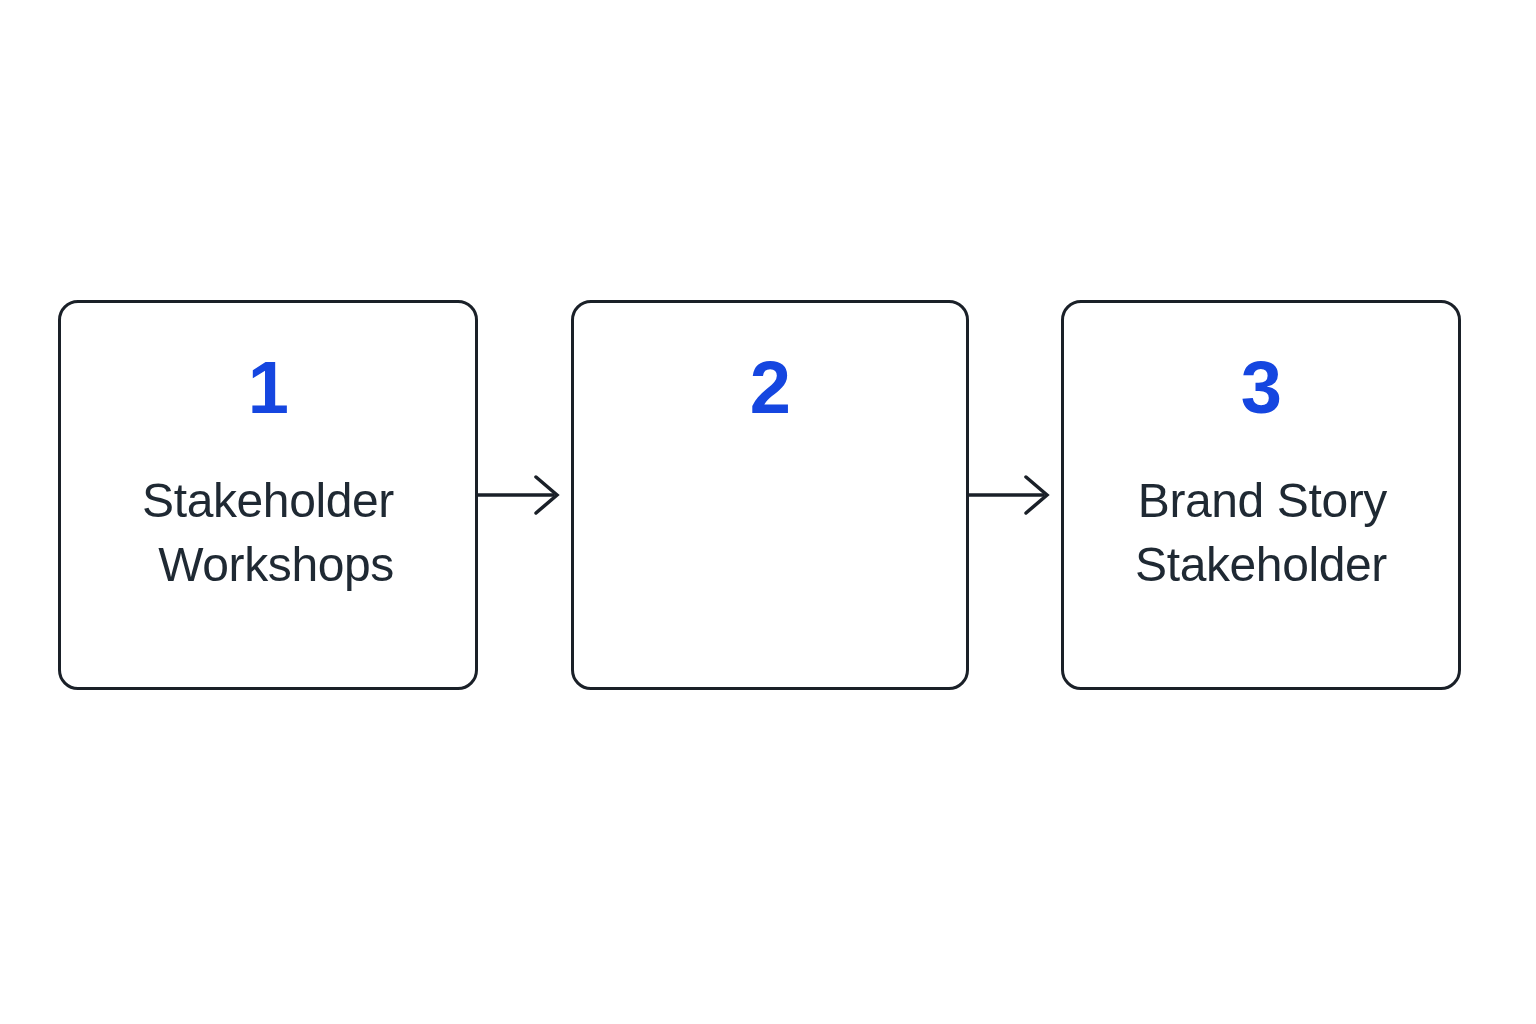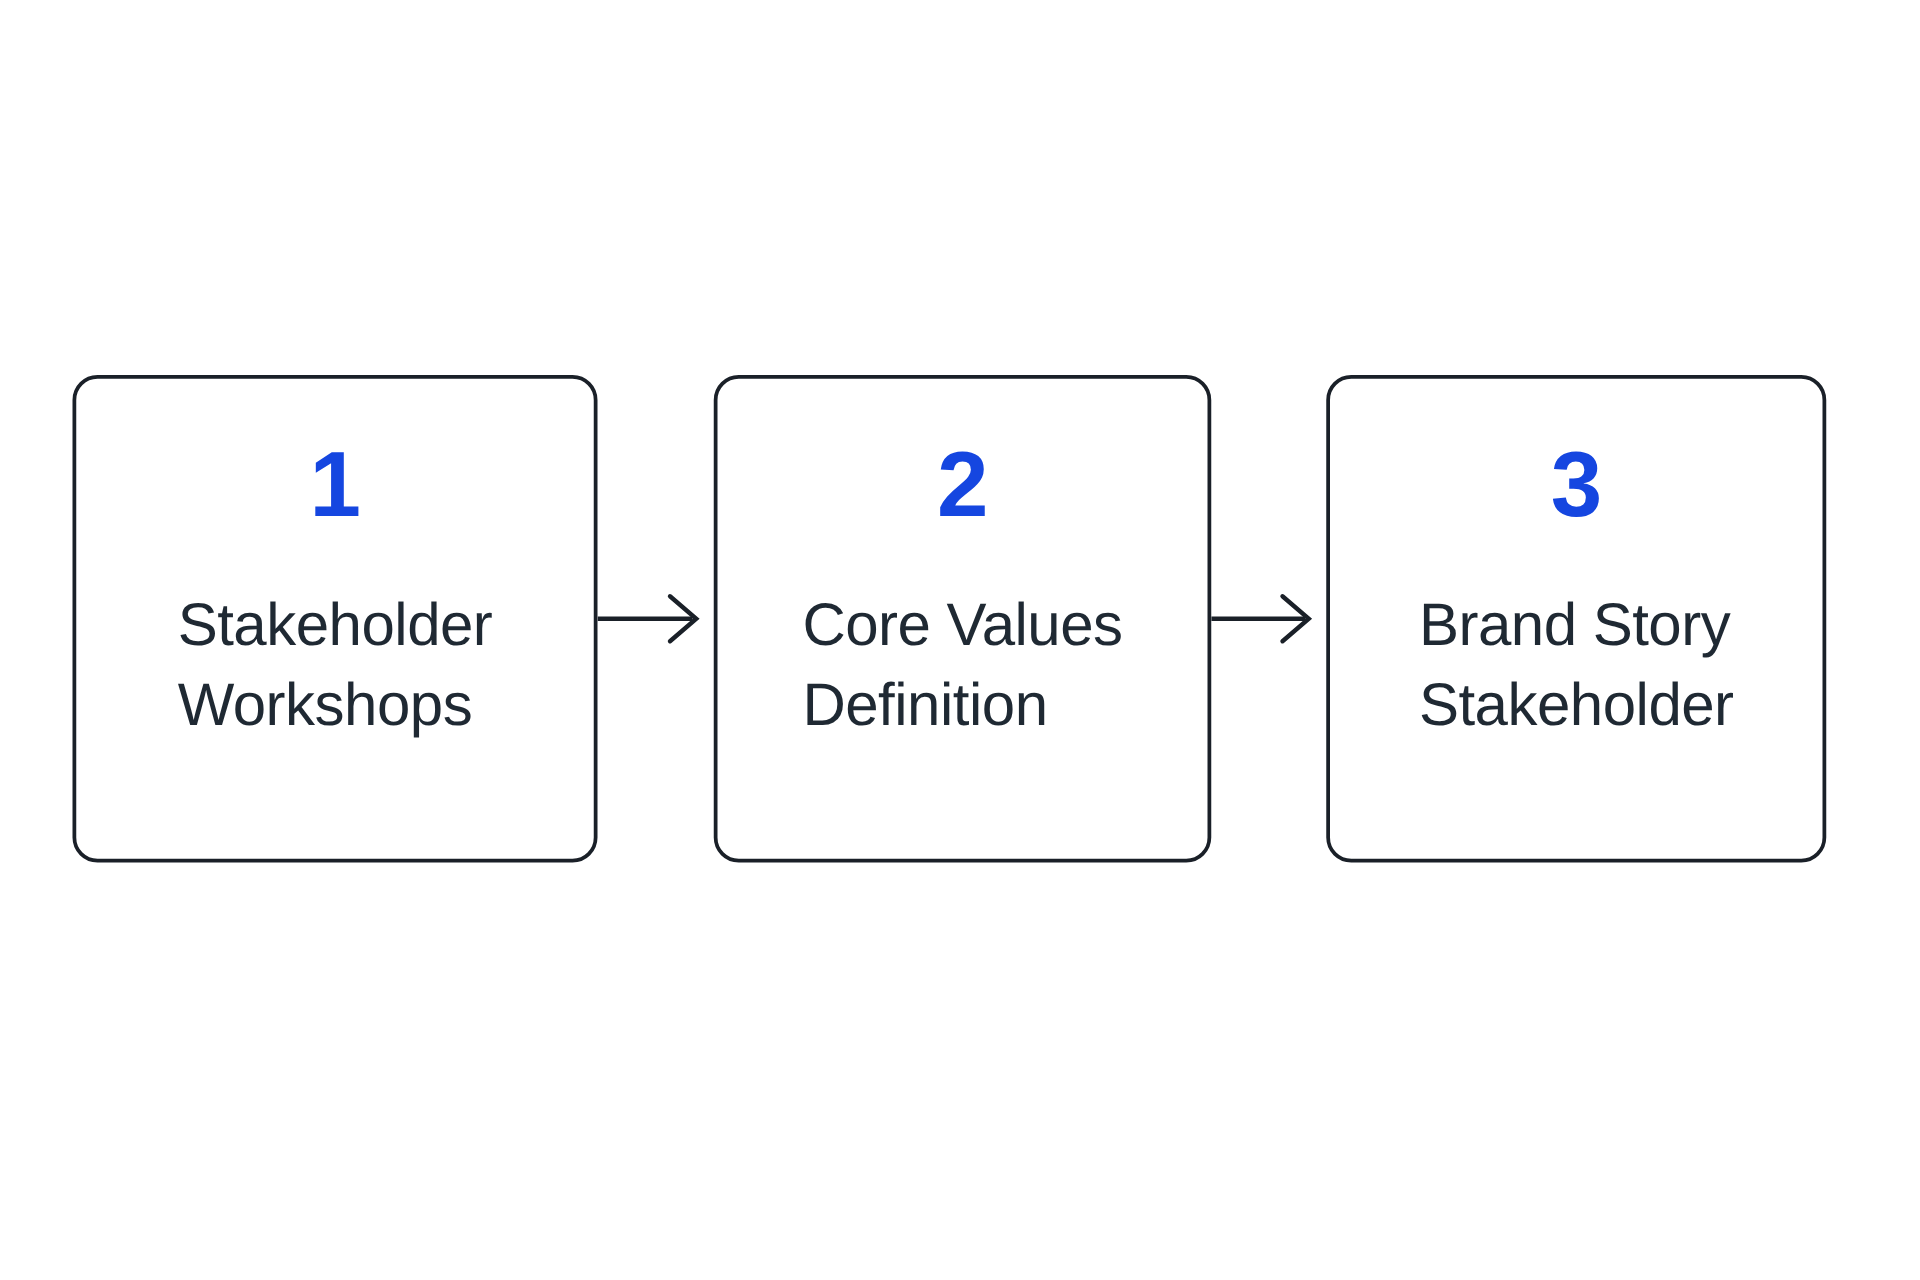--- a/index.html
+++ b/index.html
@@ -61,21 +61,21 @@
     margin: 0;
     padding: 0;
   }
 
   .step-label {
     margin-top: 44px;
     font-size: 48px;
     line-height: 1.33;
     font-weight: normal;
     color: #1f2933;
-    text-align: left;
+    text-align: right;
     letter-spacing: -0.4px;
     white-space: pre-line;
     padding: 0 14px;
   }
 
   
   .arrow-connector {
     flex: 0 0 auto;
     width: 93px;
     display: flex;
@@ -100,22 +100,20 @@
 
     <div class="arrow-connector">
       <svg width="93" height="60" viewBox="0 0 93 60" aria-hidden="true">
         <line x1="0" y1="30" x2="76" y2="30" stroke="#1a2028" stroke-width="3.5" stroke-linecap="butt"></line>
         <polyline points="58,12 79,30 58,48" fill="none" stroke="#1a2028" stroke-width="3.5" stroke-linecap="round" stroke-linejoin="miter"></polyline>
       </svg>
     </div>
 
     <div class="step-box narrow">
       <div class="step-number">2</div>
-      <div class="step-label">Core Values
-Definition</div>
     </div>
 
     <div class="arrow-connector second">
       <svg width="92" height="60" viewBox="0 0 92 60" aria-hidden="true">
         <line x1="0" y1="30" x2="75" y2="30" stroke="#1a2028" stroke-width="3.5" stroke-linecap="butt"></line>
         <polyline points="57,12 78,30 57,48" fill="none" stroke="#1a2028" stroke-width="3.5" stroke-linecap="round" stroke-linejoin="miter"></polyline>
       </svg>
     </div>
 
     <div class="step-box wide">

